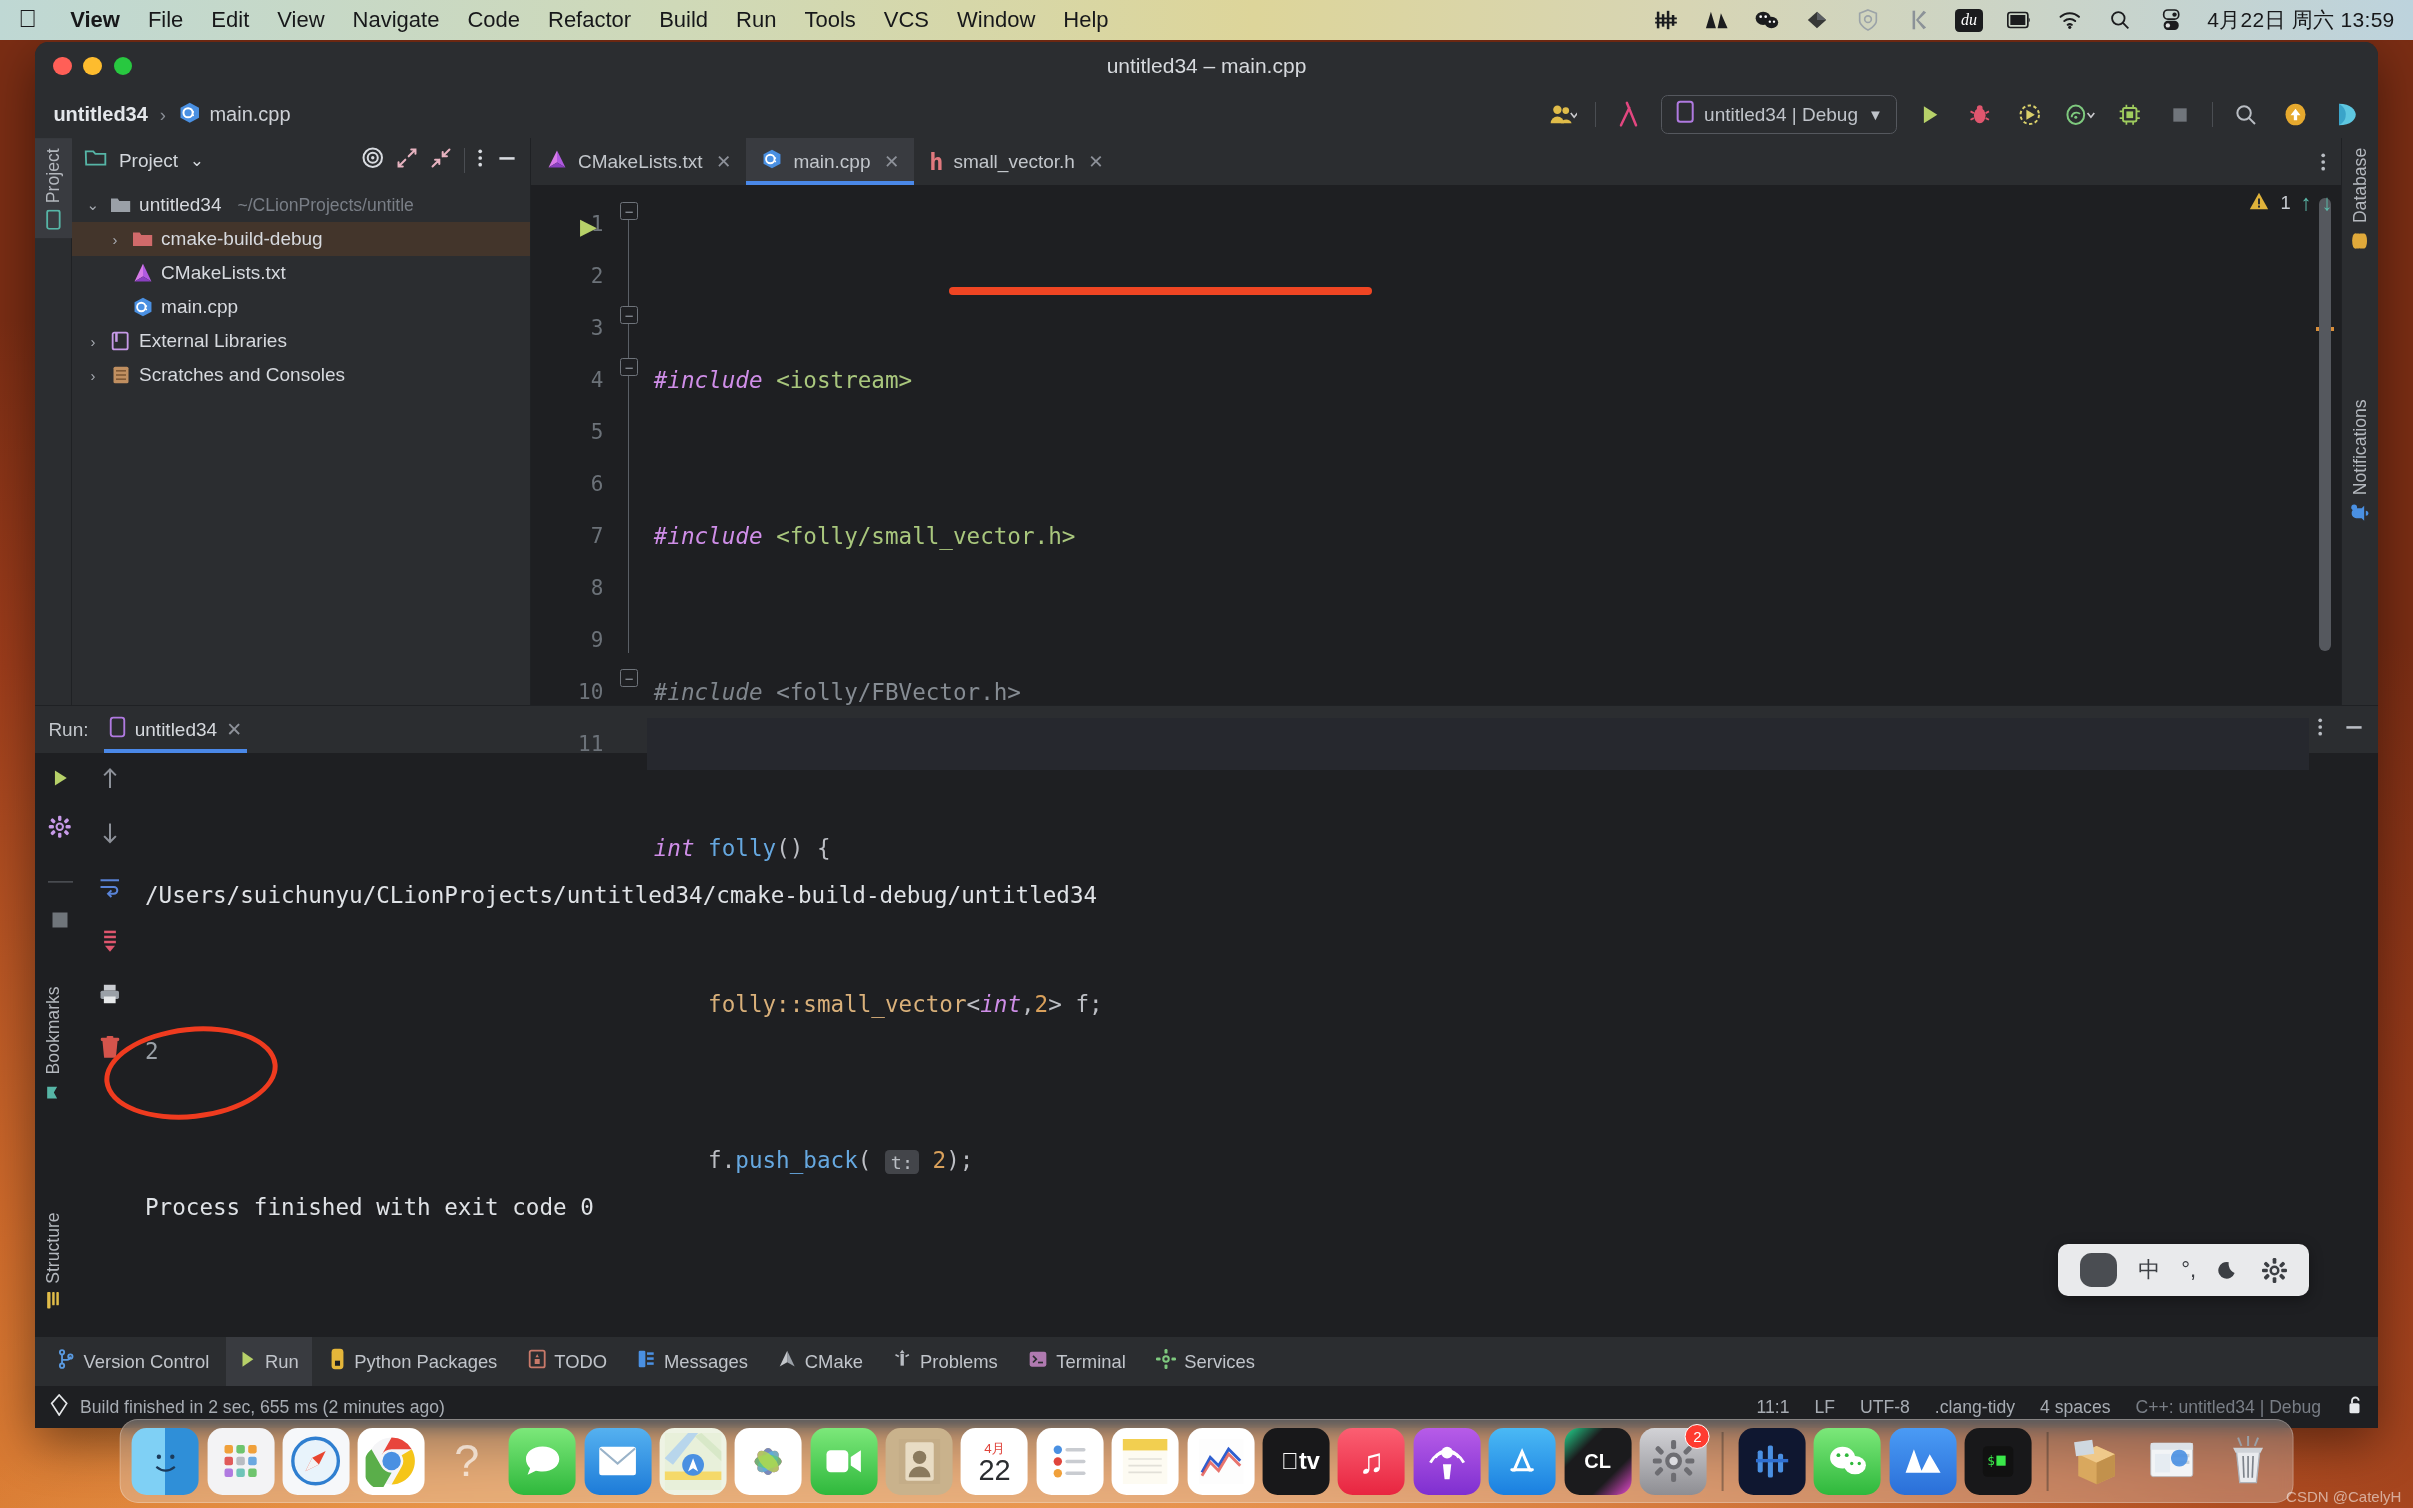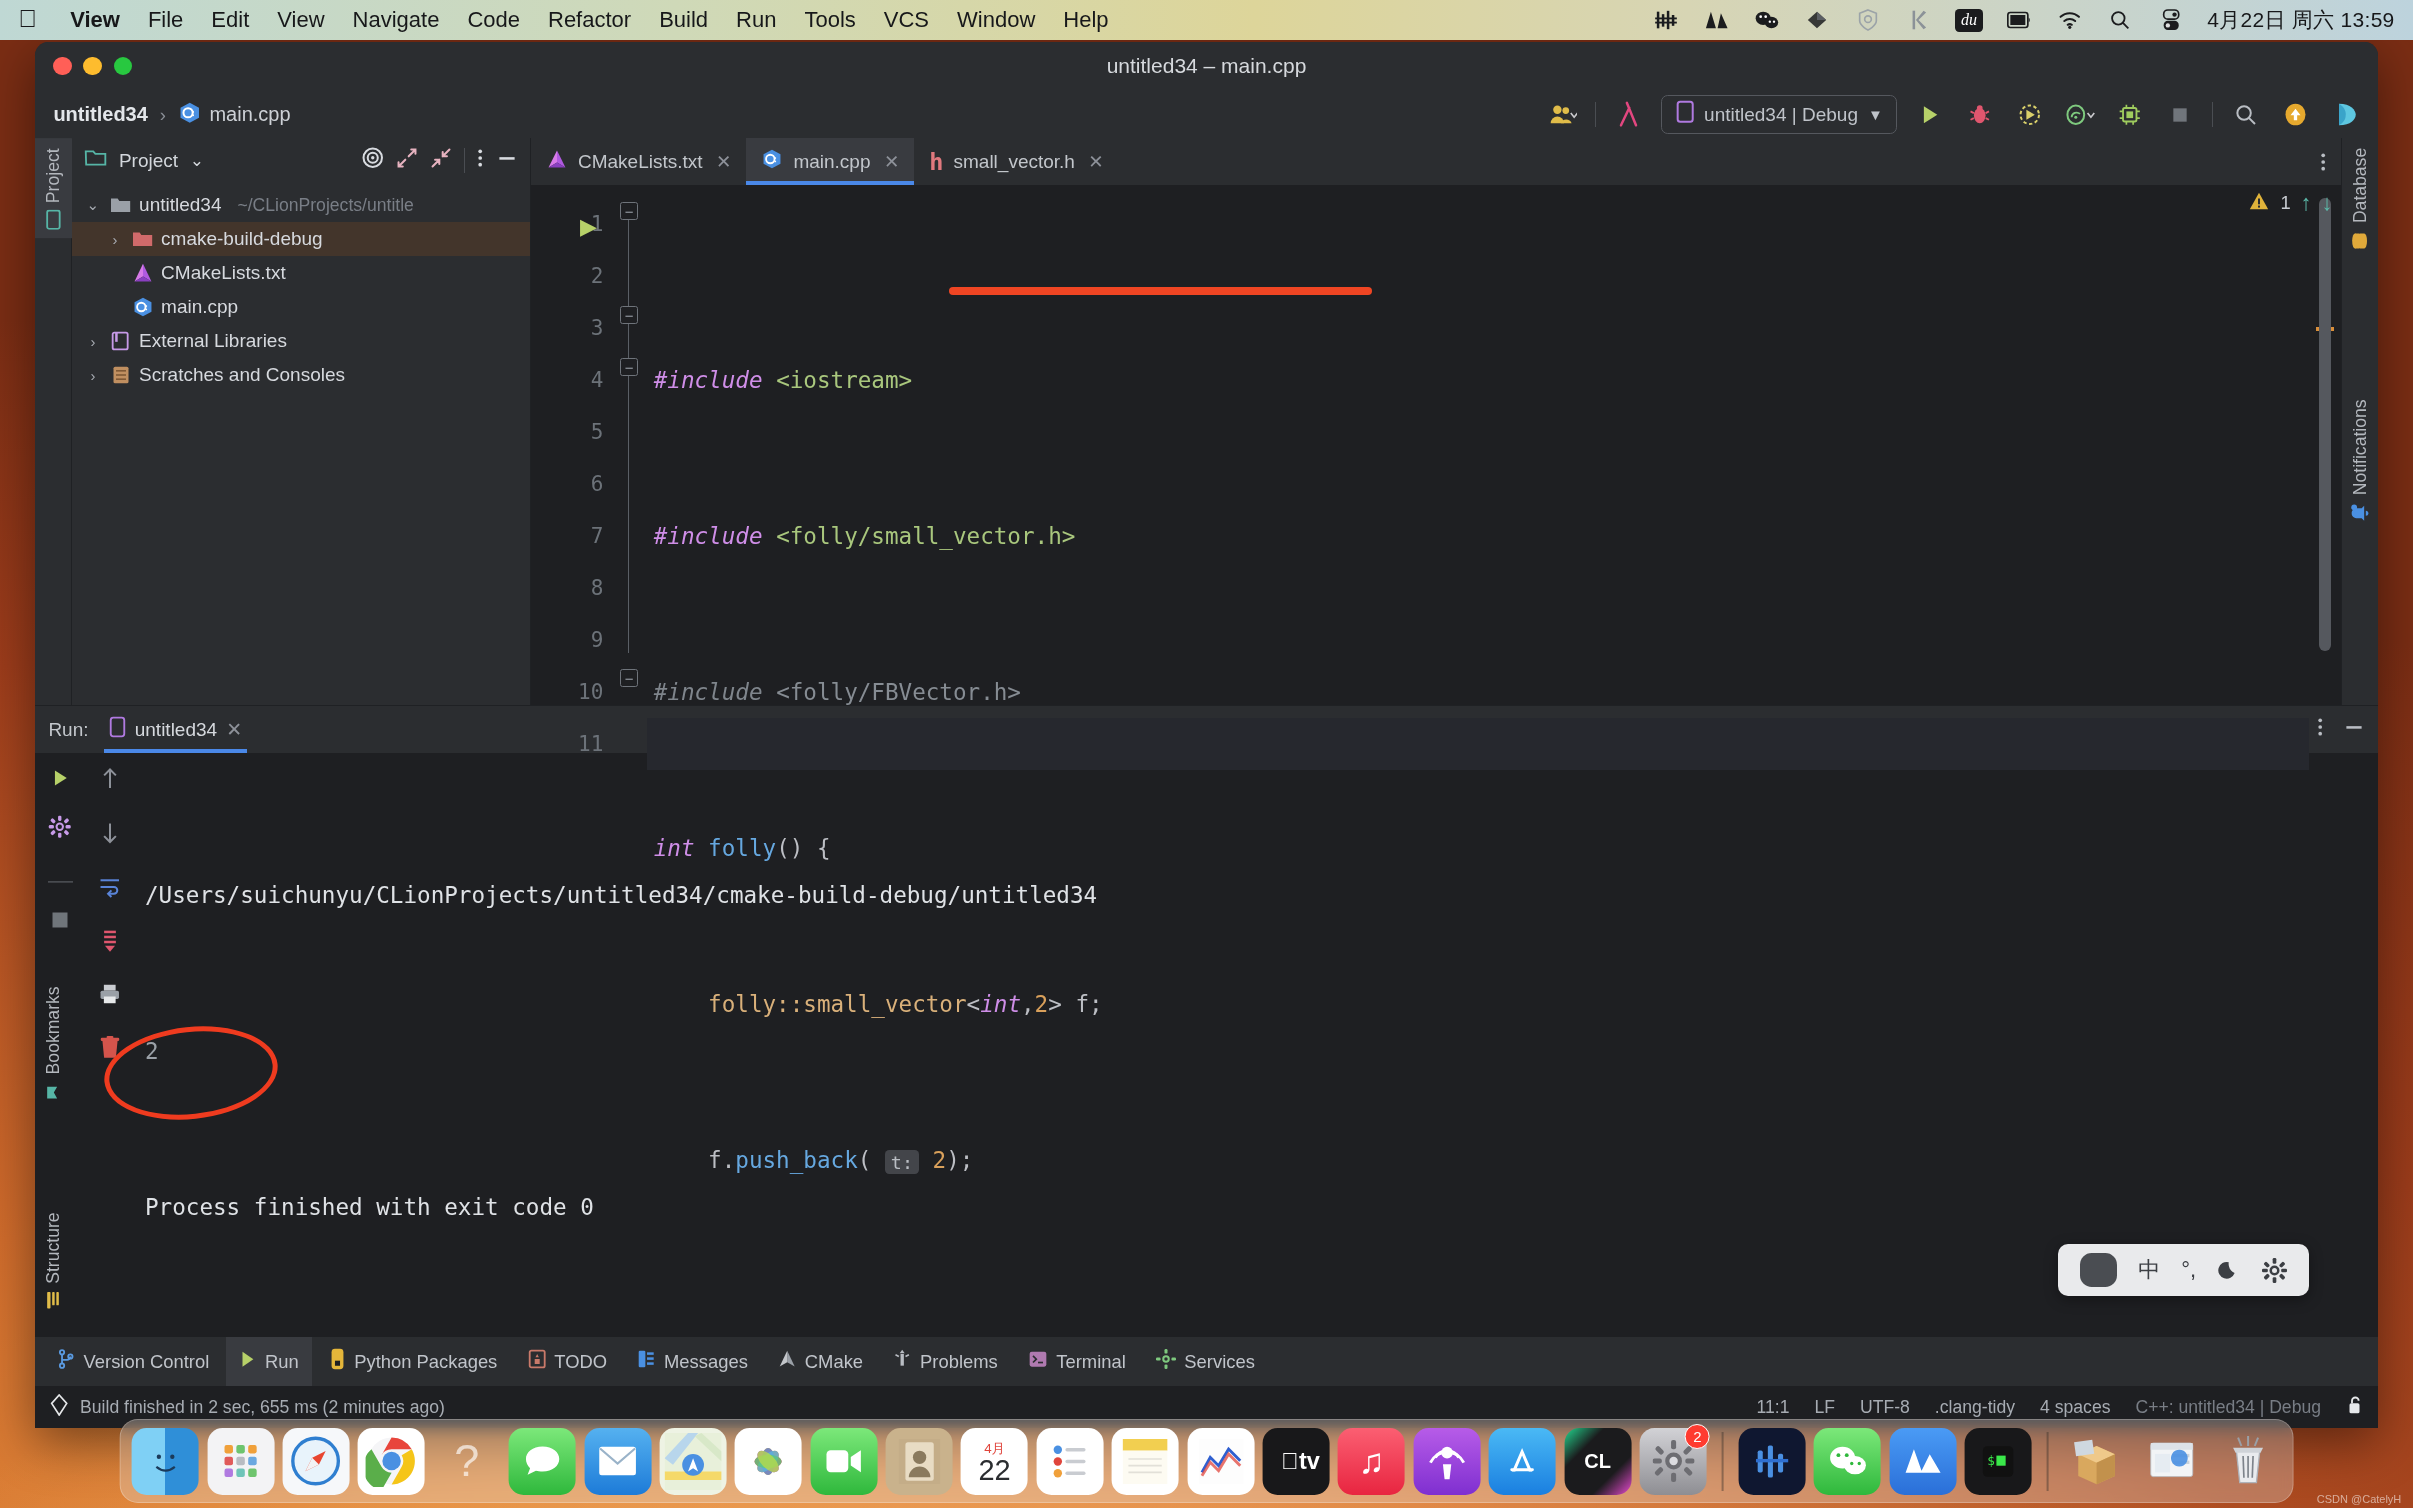--- a/index.html
+++ b/index.html
@@ -205,21 +205,21 @@
     height:84px; background:rgba(228,228,230,.30); border:0.8px solid rgba(255,255,255,.25);
     border-radius:18.4px; display:flex; align-items:center; gap:8.4px; padding:0 11.7px; z-index:40;
     backdrop-filter:blur(6.7px);
   }
   .dock-app{width:67px;height:67px;border-radius:15px;position:relative;display:flex;
             align-items:center;justify-content:center;font-size:30px;overflow:hidden;}
   .dock-sep{width:1.7px;height:59px;background:rgba(60,50,45,.45);margin:0 6.7px;}
   .badge{position:absolute;top:-3.4px;right:-3.4px;background:#ff3b30;color:#fff;border-radius:50%;
          width:25px;height:25px;font-size:15px;display:flex;align-items:center;justify-content:center;
          border:1.7px solid #fff;}
-  #watermark{position:absolute;right:11.7px;bottom:3.4px;font-size:11px;color:rgba(255,255,255,.55);z-index:70;}
+  #watermark{position:absolute;right:11.7px;bottom:3.4px;font-size:15px;color:rgba(255,255,255,.55);z-index:70;}
 </style>
 </head>
 <body>
 
 <div id="wallpaper"></div>
 
 <div id="menubar">
   <div class="mb-left">
     <span class="apple-logo"></span>
     <span class="mb-item bold">View</span>

